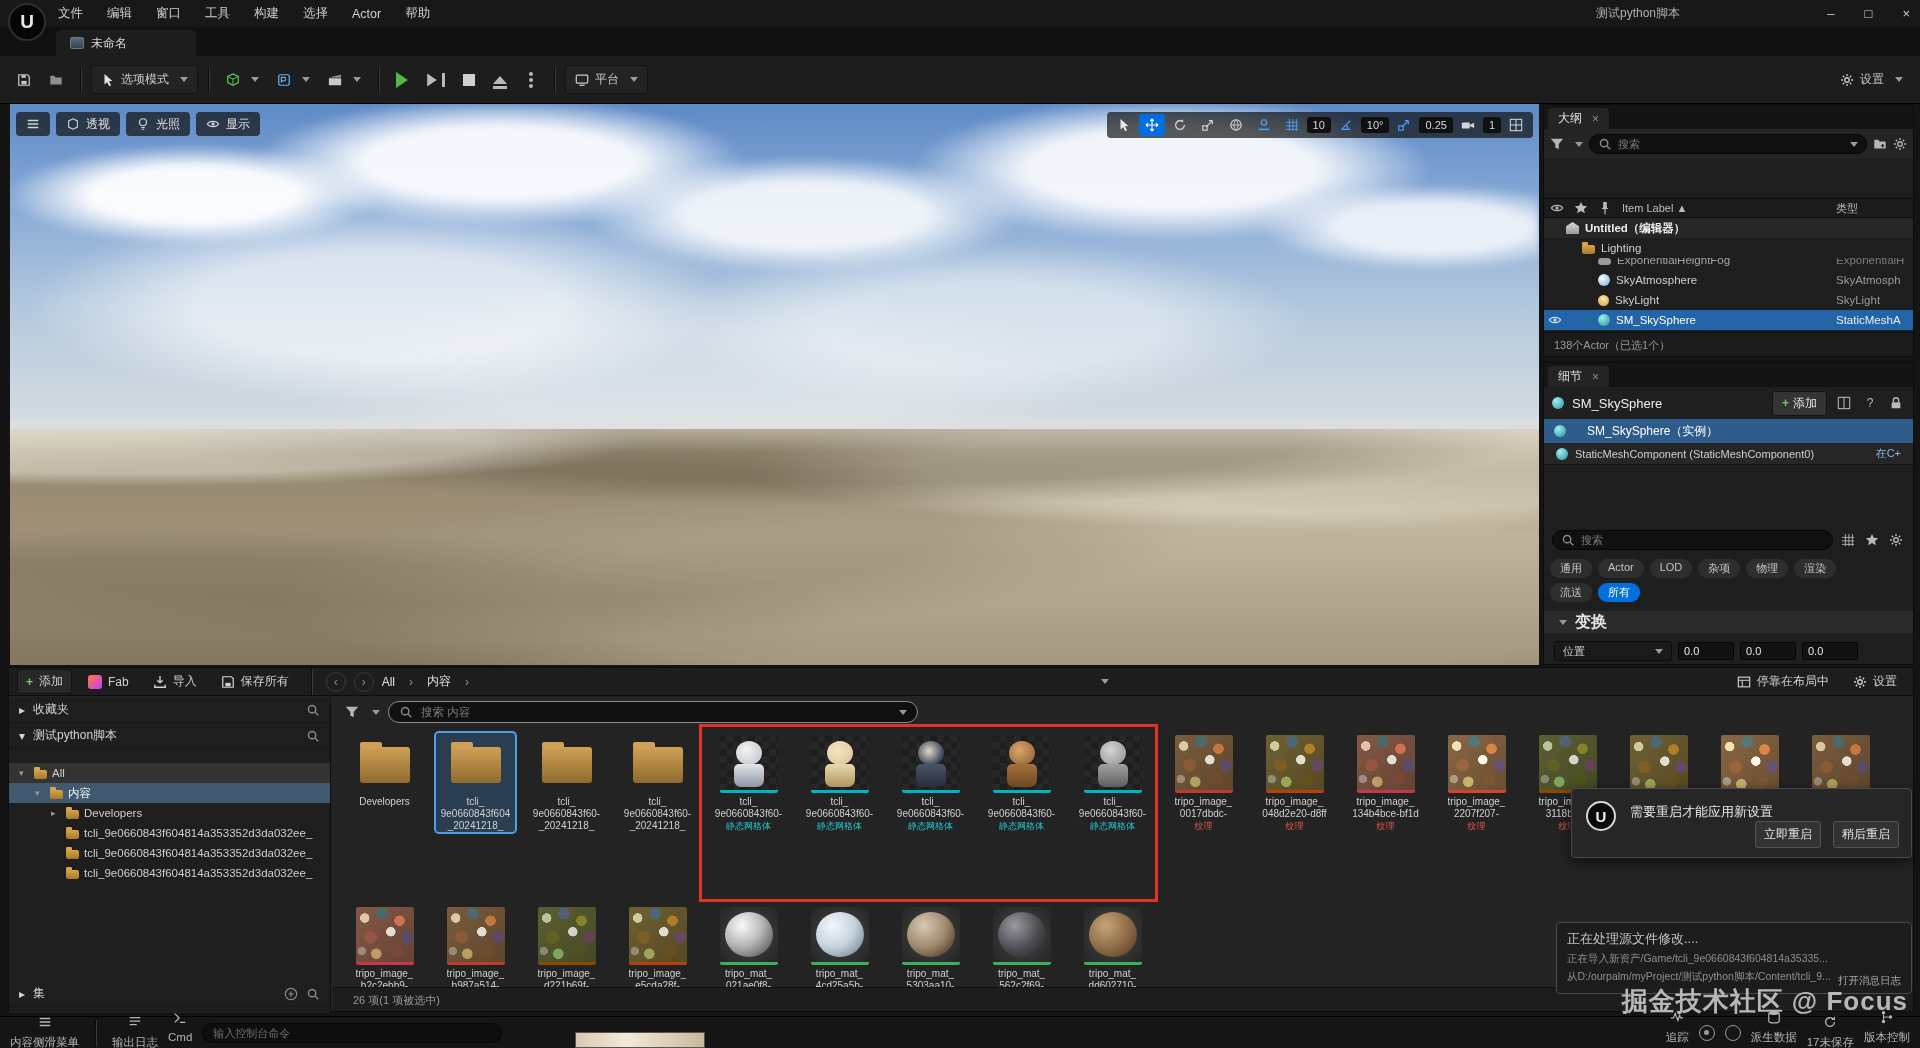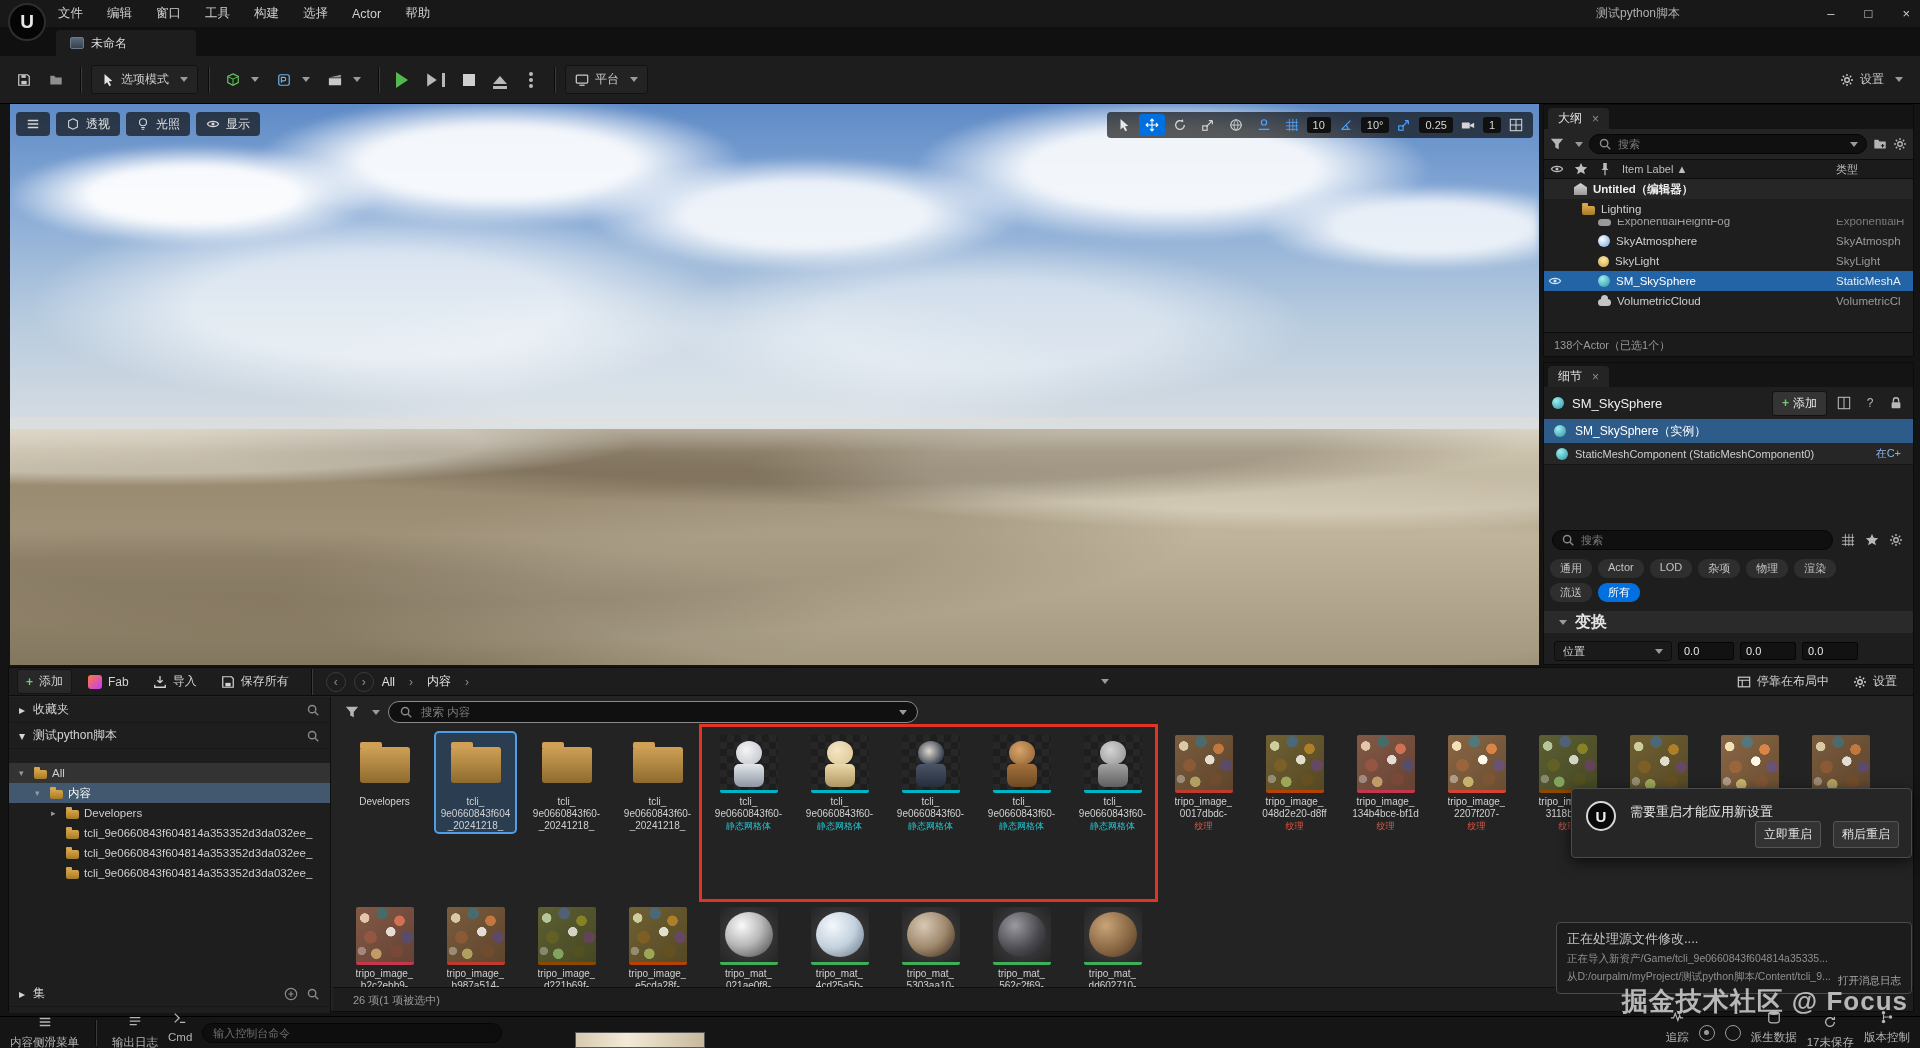--- a/index.html
+++ b/index.html
@@ -74,23 +74,23 @@
   .tabstrip { height:24px; background:#141414; display:flex; align-items:flex-end; }
   .ptab { height:21px; background:#242424; border-radius:4px 4px 0 0; display:flex; align-items:center; gap:10px; padding:0 10px; color:#e0e0e0; margin-left:4px; font-size:12px; }
   .ptab .x { color:#8f8f8f; font-size:12px; }
 
   
   #outliner { left:1543px; top:104px; width:371px; height:253px; }
   .o-toolbar { height:30px; background:#242424; display:flex; align-items:center; padding:0 6px; gap:6px; }
   .searchpill { flex:1; height:20px; background:#101010; border:1px solid #060606; border-radius:10px; display:flex; align-items:center; gap:6px; padding:0 8px; color:#8a8a8a; }
   .searchpill input { flex:1; background:transparent; border:none; color:#d0d0d0; font-size:11px; min-width:0; }
   .searchpill input::placeholder { color:#7d7d7d; }
-  .o-colhdr { height:20px; background:#1b1b1b; border-top:1px solid #0c0c0c; border-bottom:1px solid #0c0c0c; display:flex; align-items:center; font-size:11px; color:#bdbdbd; padding:0 6px; gap:10px; }
+  .o-colhdr { height:20px; background:#1b1b1b; border-top:1px solid #0c0c0c; border-bottom:1px solid #0c0c0c; display:flex; align-items:center; font-size:11px; color:#bdbdbd; padding:0 6px; gap:10px;margin-top:39px; }
   .o-coltype { position:absolute; left:292px; }
-  .orow { height:20px; display:flex; align-items:center; font-size:11.5px; color:#cfcfcf; position:relative; padding-left:30px; }
+  .orow { height:20px; display:flex; align-items:center; font-size:11.5px; color:#cfcfcf; position:relative; padding-left:22px; }
   .orow.hdr { font-weight:bold; color:#efefef; background:#262626; }
   .orow.sel { background:#2264a5; color:#fff; }
   .orow.clip { height:12px; overflow:hidden; opacity:.75; }
   .orow.clip > * { transform:translateY(-4px); }
   .orow .vis { position:absolute; left:4px; width:16px; color:#bcd8f5; visibility:hidden; }
   .orow.sel .vis { visibility:visible; }
   .orow .lbl { margin-left:6px; white-space:nowrap; overflow:hidden; }
   .orow .typ { position:absolute; left:292px; width:74px; color:#9a9a9a; white-space:nowrap; overflow:hidden; }
   .orow.sel .typ { color:#e6eef7; }
   .ind1 { padding-left:38px; } .ind2 { padding-left:54px; }
@@ -105,21 +105,21 @@
   .i-mesh { background:radial-gradient(circle at 35% 30%, #9ef0f2, #2a8fa0); border-radius:50%; width:12px; height:12px; }
   .o-footer { position:absolute; left:0; bottom:0; width:100%; height:24px; background:#1b1b1b; border-top:1px solid #0c0c0c; line-height:24px; padding-left:10px; color:#9a9a9a; font-size:11px; }
 
   
   #details { left:1543px; top:362px; width:371px; height:303px; }
   .d-title { height:32px; background:#1f1f1f; display:flex; align-items:center; gap:8px; padding:0 8px; }
   .d-title .nm { color:#efefef; font-size:13px; flex:1; white-space:nowrap; overflow:hidden; }
   .addbtn { background:#343434; border:1px solid #121212; border-radius:3px; color:#e8e8e8; display:flex; align-items:center; gap:4px; padding:3px 9px; font-size:12px; }
   .addbtn .plus { color:#6fd06a; font-weight:bold; }
   .d-ic { color:#b9b9b9; width:18px; text-align:center; }
-  .d-instance { height:24px; background:#2d5c8a; display:flex; align-items:center; gap:9px; padding:0 10px; color:#fff; font-size:12px; }
+  .d-instance { height:24px; background:#2d5c8a; display:flex; align-items:center; gap:21px; padding:0 10px; color:#fff; font-size:12px; }
   .d-comp { height:22px; background:#262626; display:flex; align-items:center; gap:7px; padding:0 12px; color:#cfcfcf; font-size:11px; border-bottom:1px solid #141414; }
   .d-comp .ctag { margin-left:auto; color:#8ab4e8; }
   .d-search { position:absolute; left:0; top:164px; width:100%; height:26px; display:flex; align-items:center; gap:6px; padding:0 8px; }
   .chips { position:absolute; left:6px; width:359px; display:flex; gap:6px; }
   .chip { background:#2e2e2e; border-radius:9px; padding:2px 10px; font-size:11px; color:#c4c4c4; }
   .chip.on { background:#0070e0; color:#fff; }
   .d-sect { position:absolute; left:0; top:248px; width:100%; height:22px; background:#2a2a2a; display:flex; align-items:center; gap:8px; padding:0 10px; color:#e4e4e4; font-size:16px; font-weight:bold; }
   .d-loc { position:absolute; left:0; top:276px; width:100%; height:24px; display:flex; align-items:center; gap:6px; padding:0 10px; }
   .locdrop { width:118px; height:20px; background:#1a1a1a; border:1px solid #0c0c0c; border-radius:3px; display:flex; align-items:center; justify-content:space-between; padding:0 8px; color:#d0d0d0; font-size:11px; }
   .numf { width:56px; height:18px; background:#121212; border:1px solid #060606; border-radius:2px; color:#e8e8e8; font-size:11px; padding:0 5px; }

